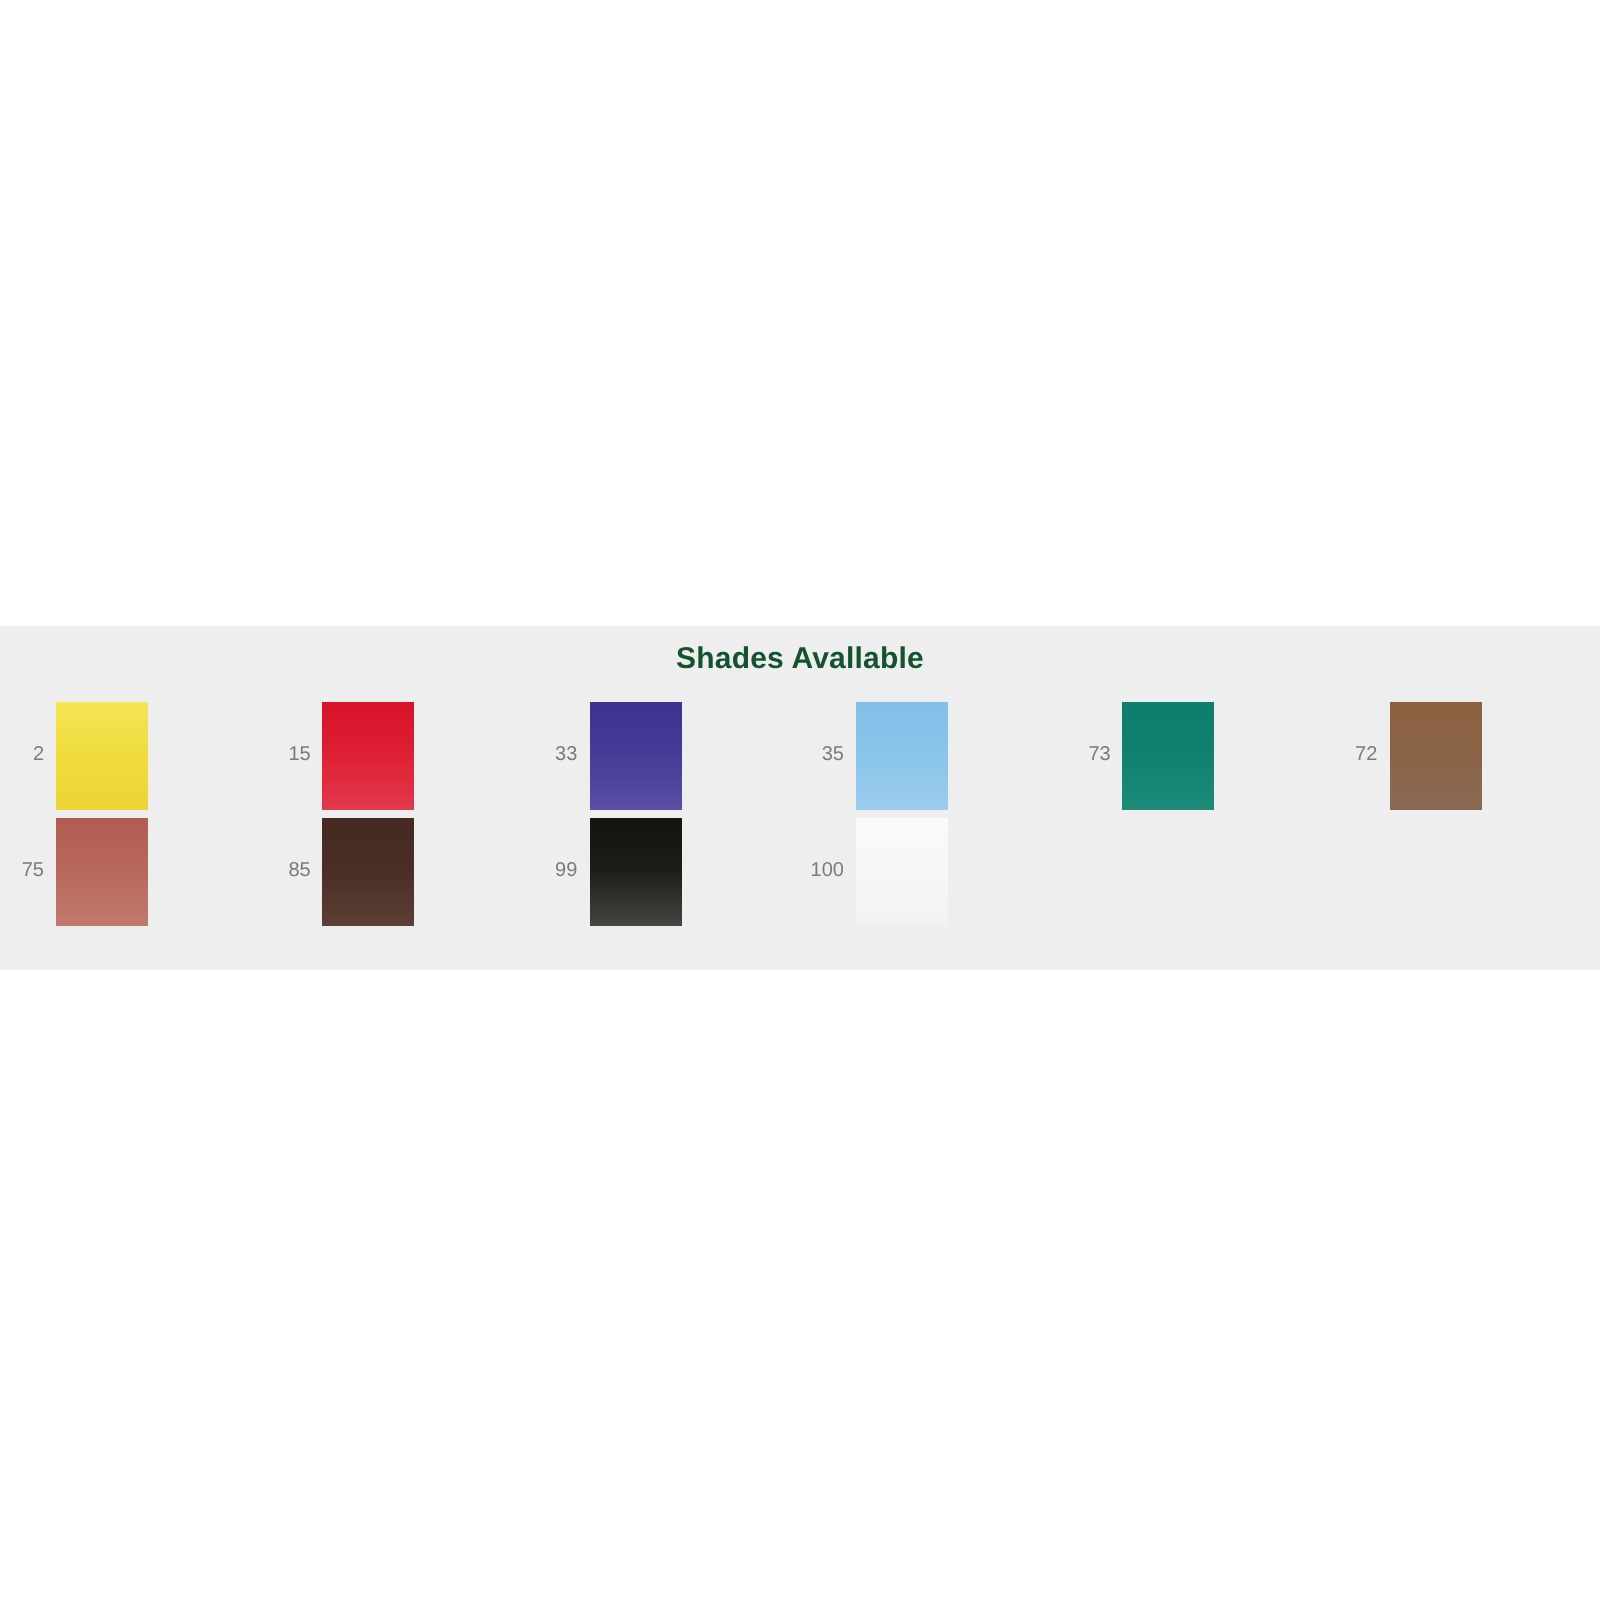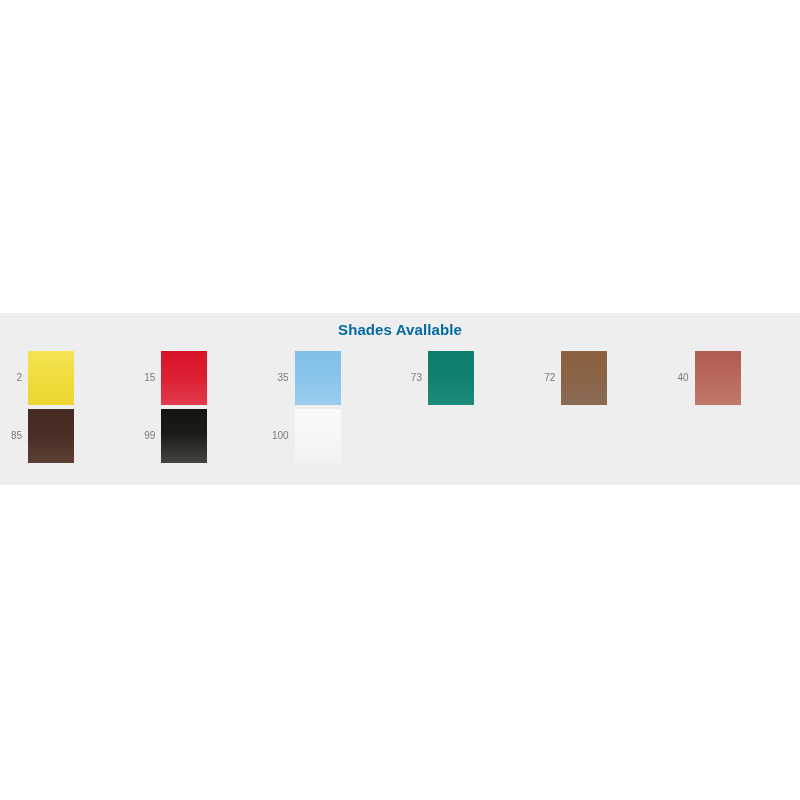--- a/index.html
+++ b/index.html
@@ -74,45 +74,49 @@
     width: 46px;
     height: 54px;
     flex: 0 0 46px;
   }
 </style>
 </head>
 <body style="background: rgb(255, 255, 255);">
 
 <div id="shades-panel" style="background: rgb(238, 238, 238);">
 
-  <div id="panel-title" style="color: #0369a1;">Shades Avallable</div>
+  <div id="panel-title" style="color: #14532d;">Shades Avallable</div>
 
   <div id="swatch-grid">
       <div class="swatch-cell">
         <span class="swatch-label" style="color: rgb(123, 123, 123);">2</span>
         <span class="swatch-chip" style="background: linear-gradient(rgb(245, 228, 85) 0%, rgb(240, 220, 60) 48%, rgb(236, 213, 52) 100%);"></span>
       </div>
       <div class="swatch-cell">
         <span class="swatch-label" style="color: rgb(123, 123, 123);">15</span>
         <span class="swatch-chip" style="background: linear-gradient(rgb(216, 19, 41) 0%, rgb(221, 31, 51) 48%, rgb(226, 58, 77) 100%);"></span>
+      </div>
+      <div class="swatch-cell">
+        <span class="swatch-label" style="color: rgb(123, 123, 123);">33</span>
+        <span class="swatch-chip" style="background: linear-gradient(rgb(62, 50, 144) 0%, rgb(70, 59, 150) 48%, rgb(90, 79, 164) 100%);"></span>
       </div>
       <div class="swatch-cell">
         <span class="swatch-label" style="color: rgb(123, 123, 123);">35</span>
         <span class="swatch-chip" style="background: linear-gradient(rgb(130, 191, 232) 0%, rgb(137, 196, 234) 48%, rgb(155, 205, 238) 100%);"></span>
       </div>
       <div class="swatch-cell">
         <span class="swatch-label" style="color: rgb(123, 123, 123);">73</span>
         <span class="swatch-chip" style="background: linear-gradient(rgb(12, 126, 108) 0%, rgb(17, 128, 111) 48%, rgb(29, 139, 121) 100%);"></span>
       </div>
       <div class="swatch-cell">
         <span class="swatch-label" style="color: rgb(123, 123, 123);">72</span>
         <span class="swatch-chip" style="background: linear-gradient(rgb(140, 97, 65) 0%, rgb(138, 99, 70) 48%, rgb(138, 106, 85) 100%);"></span>
       </div>
       <div class="swatch-cell">
-        <span class="swatch-label" style="color: rgb(123, 123, 123);">40</span>
+        <span class="swatch-label" style="color: rgb(123, 123, 123);">75</span>
         <span class="swatch-chip" style="background: linear-gradient(rgb(176, 92, 81) 0%, rgb(184, 104, 91) 48%, rgb(192, 122, 108) 100%);"></span>
       </div>
       <div class="swatch-cell">
         <span class="swatch-label" style="color: rgb(123, 123, 123);">85</span>
         <span class="swatch-chip" style="background: linear-gradient(rgb(69, 42, 33) 0%, rgb(74, 46, 37) 48%, rgb(92, 64, 54) 100%);"></span>
       </div>
       <div class="swatch-cell">
         <span class="swatch-label" style="color: rgb(123, 123, 123);">99</span>
         <span class="swatch-chip" style="background: linear-gradient(rgb(21, 21, 15) 0%, rgb(28, 28, 24) 48%, rgb(69, 69, 65) 100%);"></span>
       </div>

